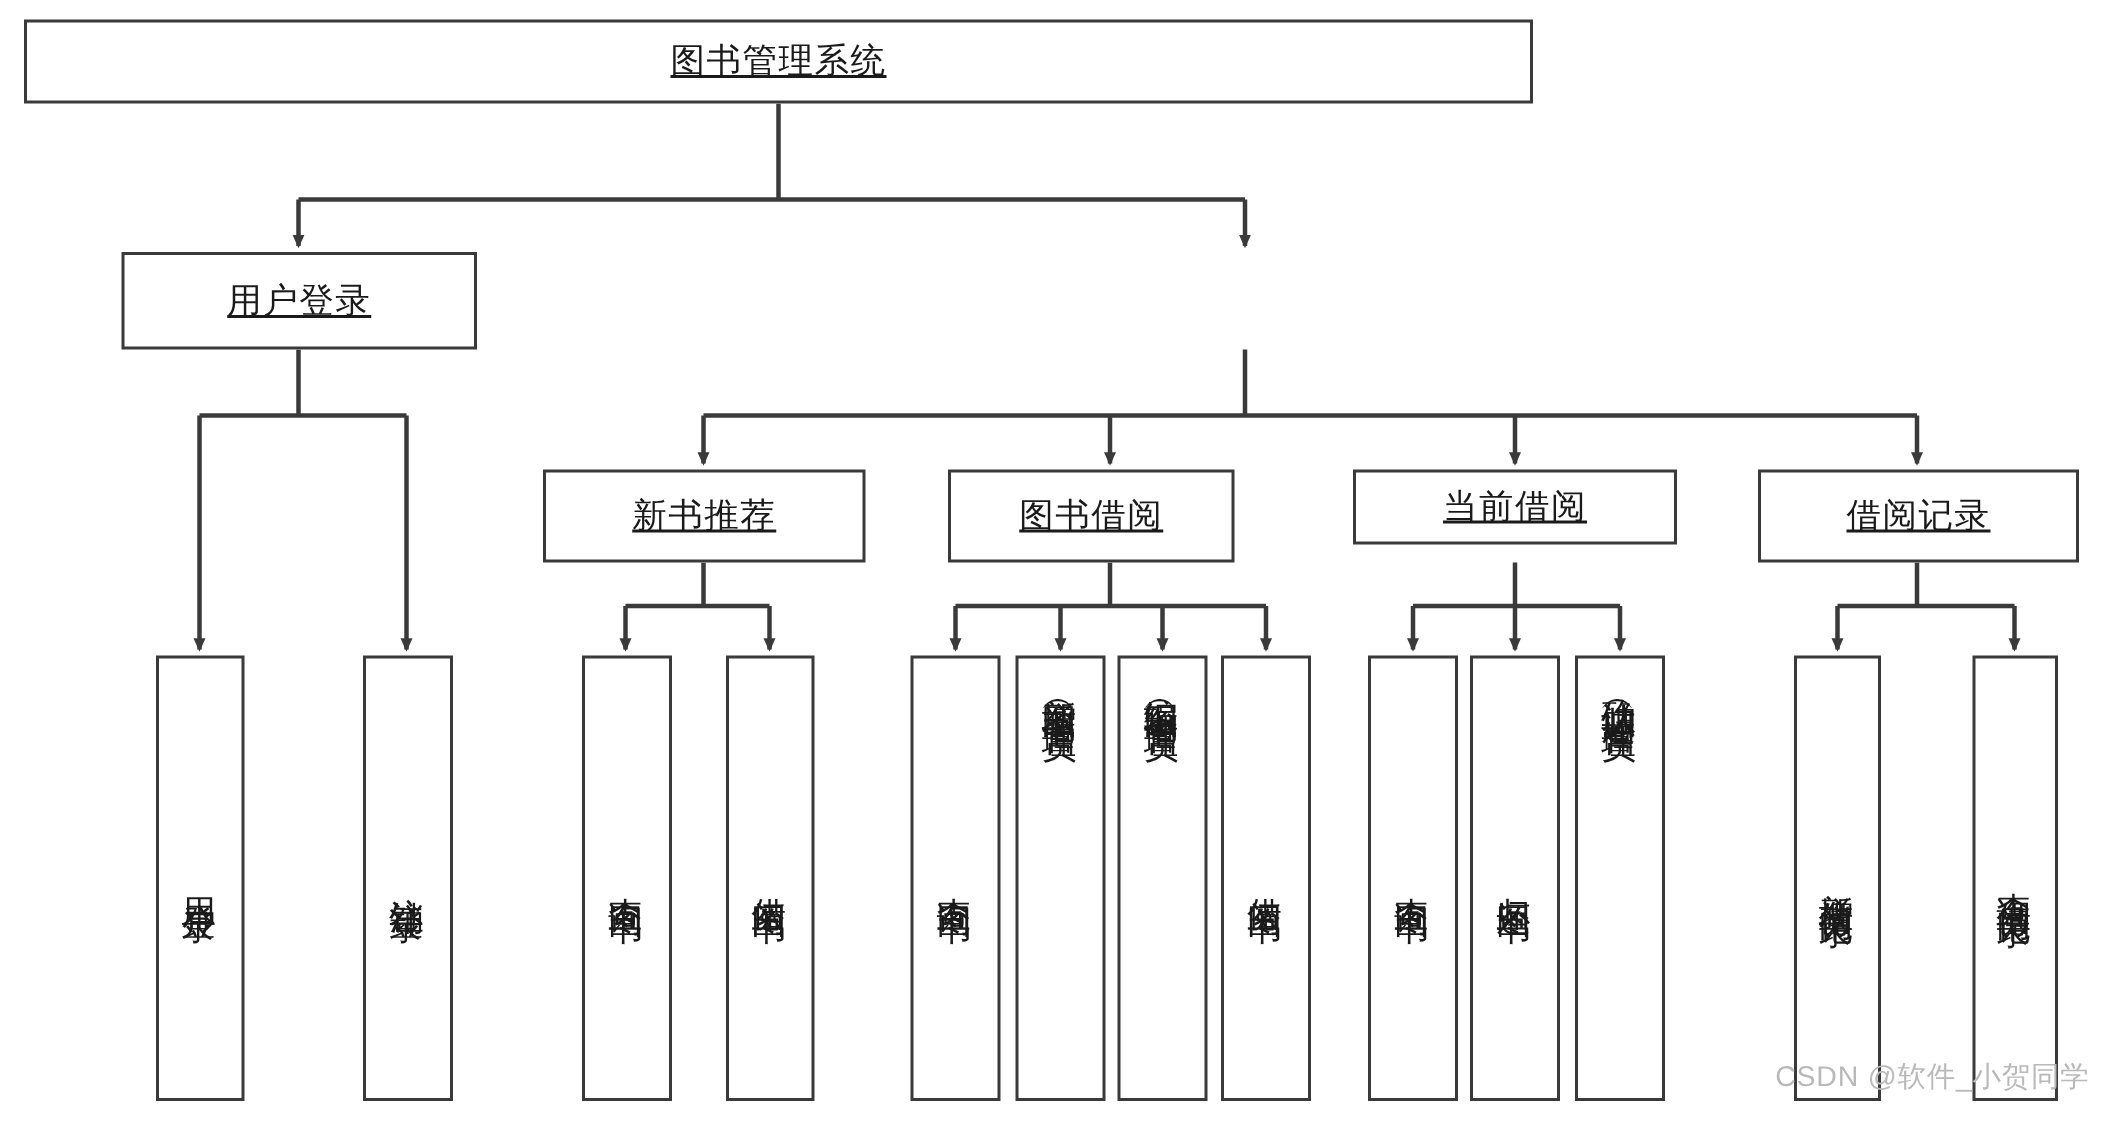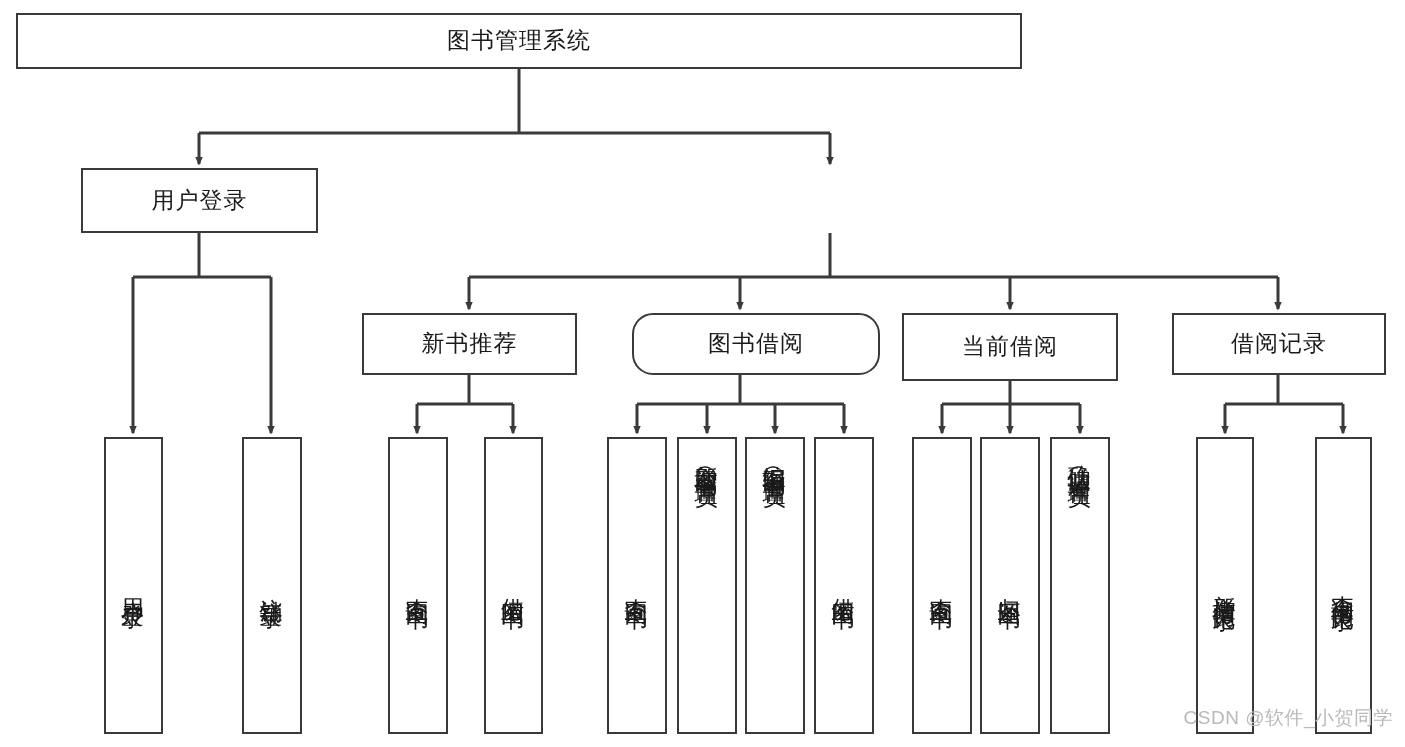--- a/index.html
+++ b/index.html
@@ -24,20 +24,21 @@
     background: #ffffff;
     display: flex;
     align-items: center;
     justify-content: center;
     color: #1a1a1a;
   }
   .node.horiz {
     font-size: 23px;
     letter-spacing: 1px;
     line-height: 1.2;
+    text-decoration: underline;
   }
   .node.vert {
     writing-mode: vertical-rl;
     text-orientation: upright;
     font-size: 23px;
     letter-spacing: 3px;
     padding-top: 8px;
     padding-bottom: 8px;
     align-items: center;
     justify-content: center;
@@ -122,24 +123,24 @@
     <span>图书管理系统</span>
   </div>
 
   <div class="node horiz" style="left:81px; top:168px; width:237px; height:65px;">
     <span>用户登录</span>
   </div>
 
   <div class="node horiz" style="left:362px; top:313px; width:215px; height:62px;">
     <span>新书推荐</span>
   </div>
-  <div class="node horiz" style="left:632px; top:313px; width:248px; height:62px;border-radius:21px;">
+  <div class="node horiz" style="left:632px; top:313px; width:191px; height:62px;">
     <span>图书借阅</span>
   </div>
-  <div class="node horiz" style="left:902px; top:313px; width:216px; height:68px;">
+  <div class="node horiz" style="left:902px; top:313px; width:216px; height:50px;">
     <span>当前借阅</span>
   </div>
   <div class="node horiz" style="left:1172px; top:313px; width:214px; height:62px;">
     <span>借阅记录</span>
   </div>
 
   <div class="node vert" style="left:104px; top:437px; width:59px; height:297px;">
     <span>用户登录</span>
   </div>
   <div class="node vert" style="left:242px; top:437px; width:60px; height:297px;">

